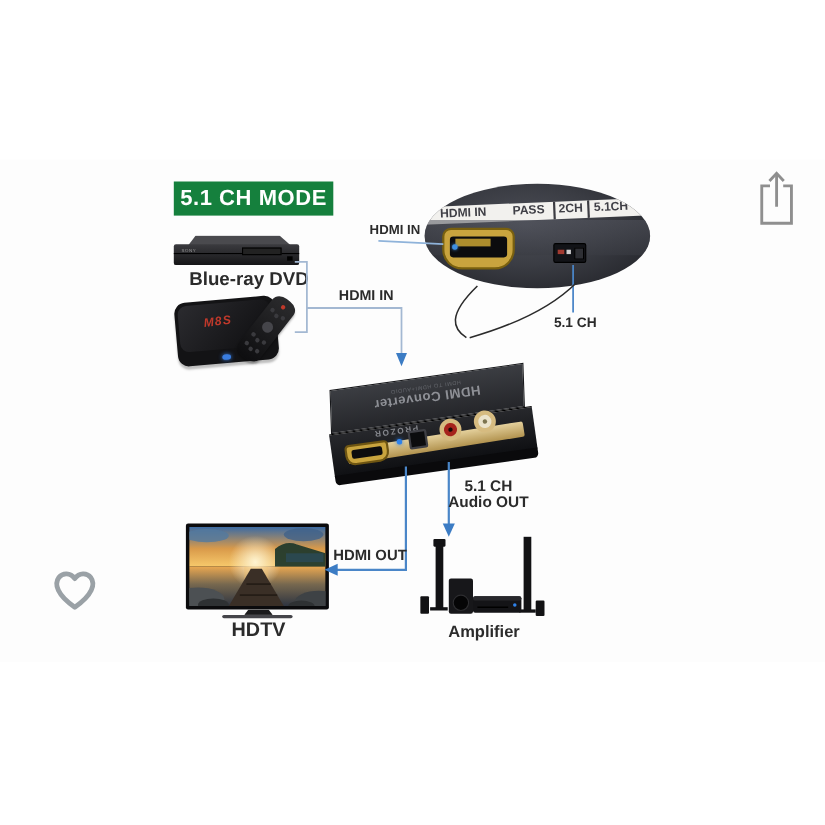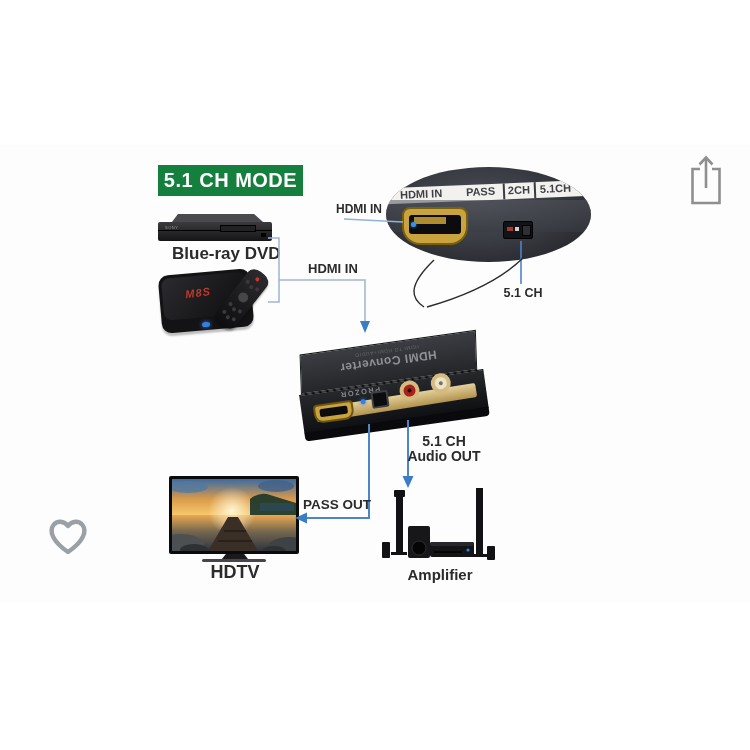--- a/index.html
+++ b/index.html
@@ -259,21 +259,21 @@
     <polygon points="408,488 402.5,476 413.5,476" fill="#3c7cc4"></polygon>
   </svg>
 
   <div class="lbl" id="label-hdmi-in-main">HDMI IN</div>
   <div class="lbl" id="label-hdmi-in-closeup">HDMI IN</div>
   <div class="lbl" id="label-51ch">5.1 CH</div>
   <div class="lbl" id="label-audio-out">
     <div>5.1 CH</div>
     <div>Audio OUT</div>
   </div>
-  <div class="lbl" id="label-hdmi-out">PASS OUT</div>
+  <div class="lbl" id="label-hdmi-out">HDMI OUT</div>
   <div class="lbl" id="label-hdtv">HDTV</div>
   <div class="lbl" id="label-amplifier">Amplifier</div>
 
   <svg class="abs" id="share-button" viewBox="0 0 38 54" width="38" height="54">
     <g stroke="#8f8f8f" stroke-width="2.6" fill="none">
       <path d="M13,17 L5.5,17 L5.5,51 L32.5,51 L32.5,17 L25,17"></path>
       <path d="M19,36 L19,6"></path>
       <path d="M12.5,12.5 L19,5.5 L25.5,12.5"></path>
     </g>
   </svg>

